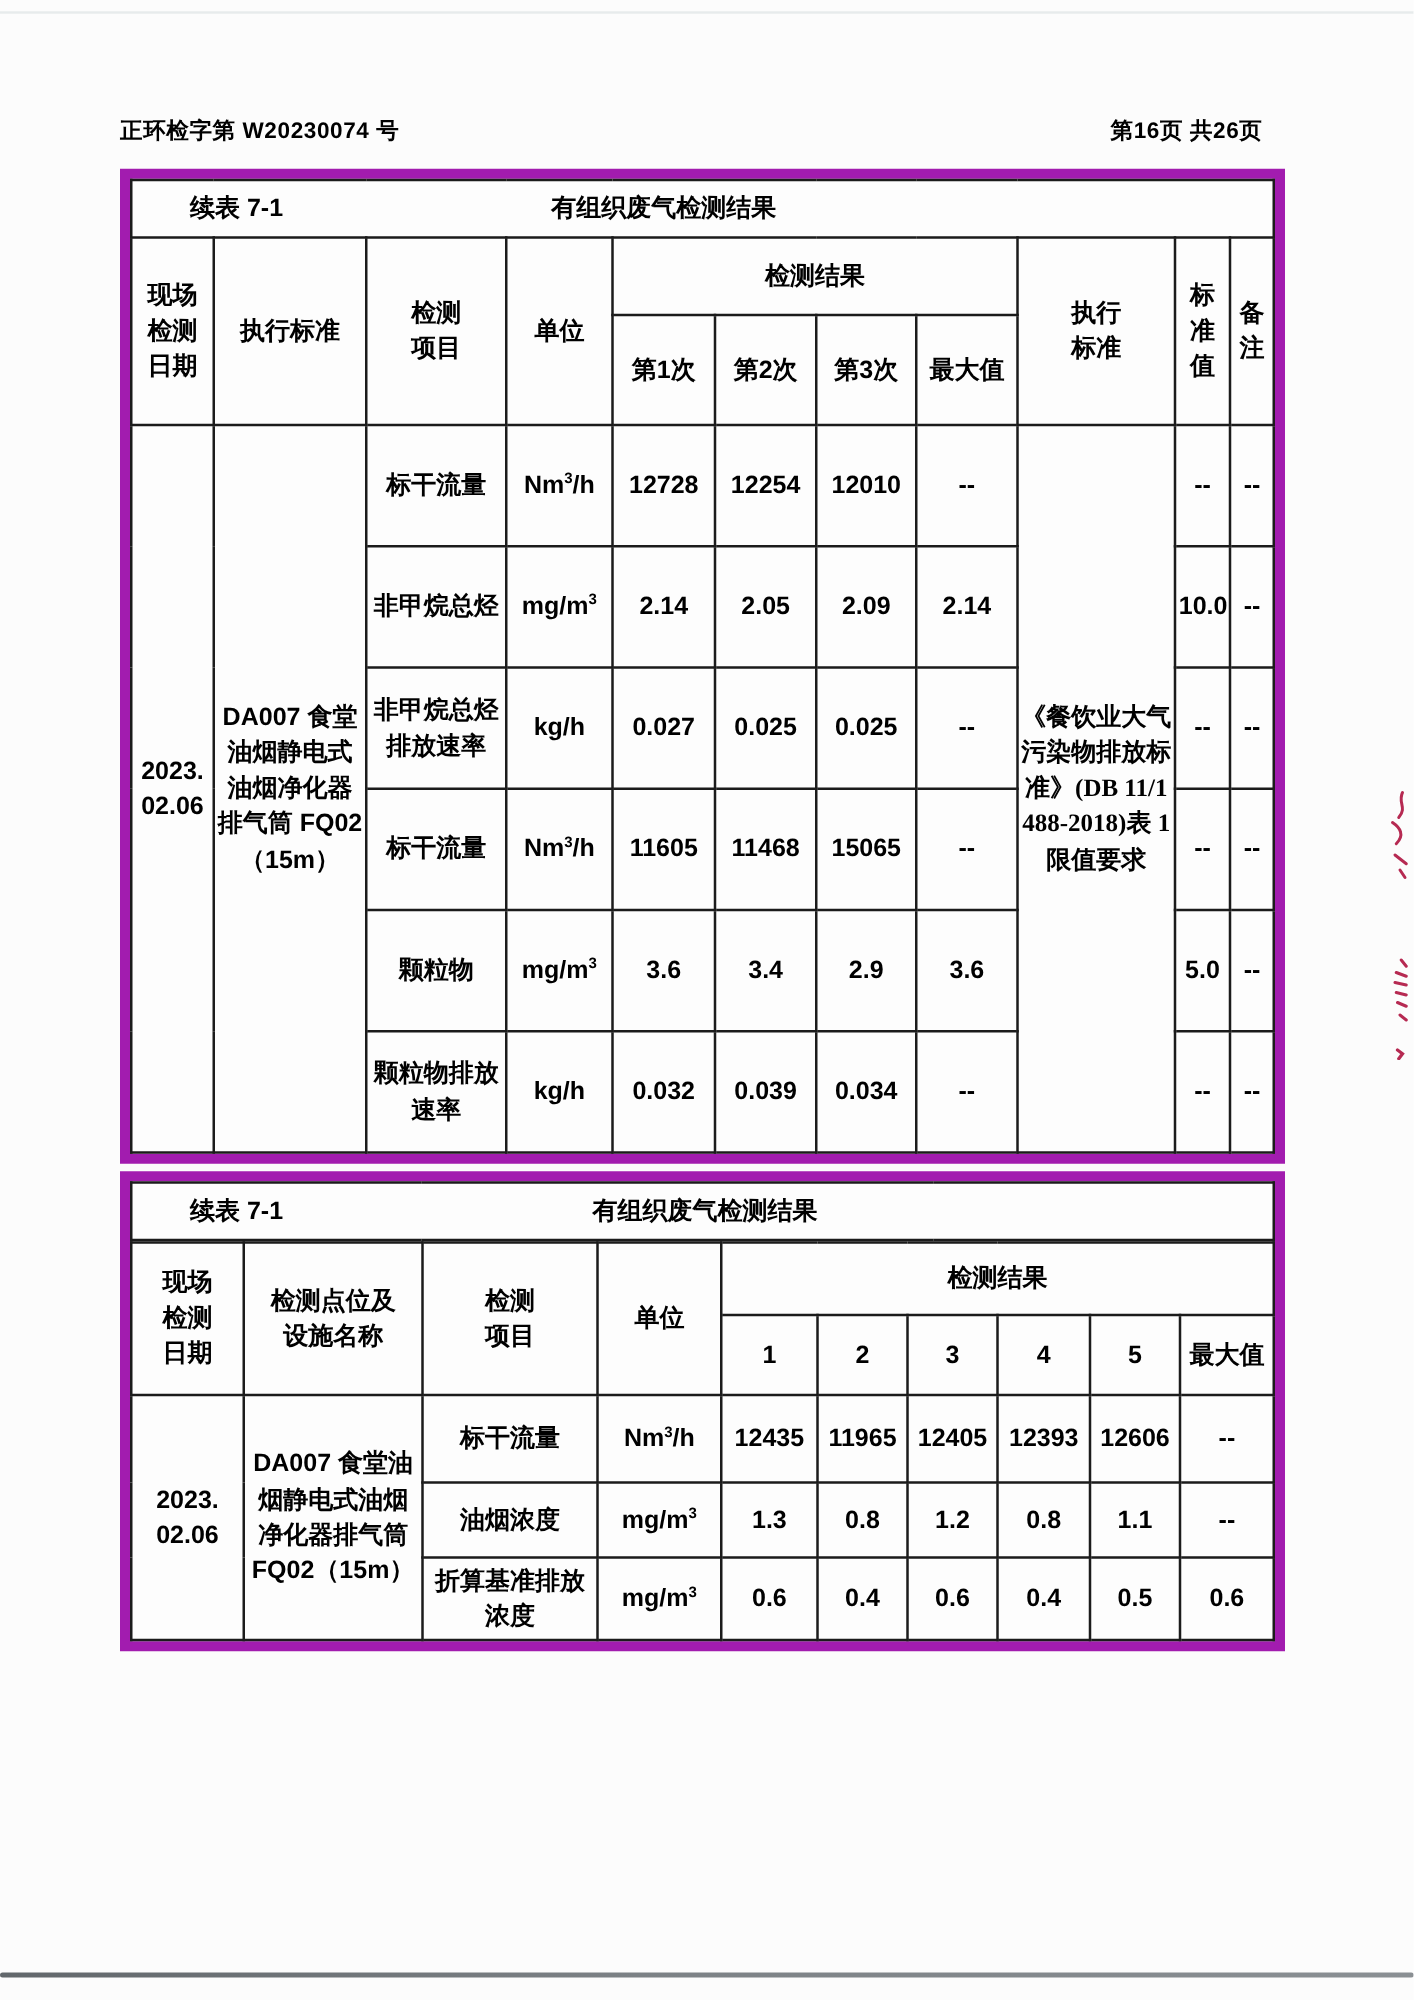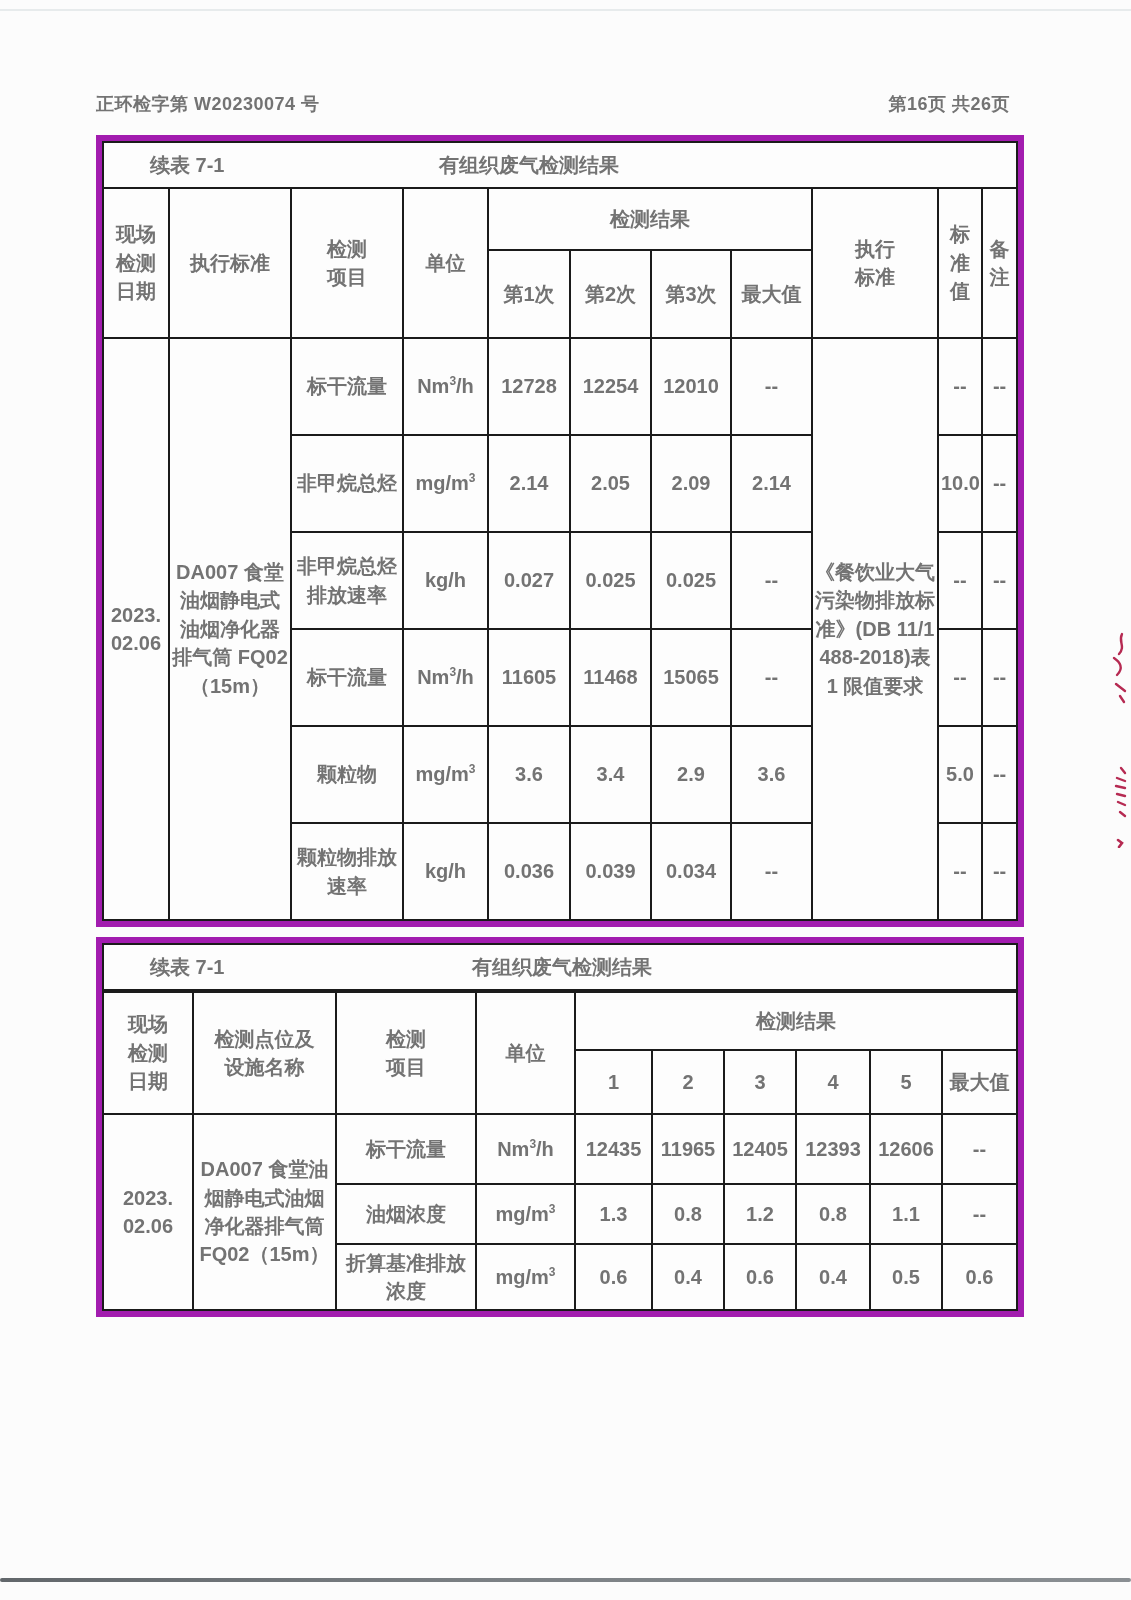--- a/index.html
+++ b/index.html
@@ -1,45 +1,45 @@
 <!DOCTYPE html>
 <html><head>
 <meta charset="utf-8">
 <style>
   html,body{margin:0;padding:0;background:#ffffff;}
   .page{
     position:relative;width:1131px;height:1600px;background:#fcfcfc;
-    font-family:"Liberation Sans", sans-serif;color:#737373;overflow:hidden;
+    font-family:"Liberation Sans", sans-serif;color:#000000;overflow:hidden;
   }
   .scan-top-line{position:absolute;left:0;top:9px;width:1131px;height:2px;background:#e7ebec;}
   .scan-bottom-line{position:absolute;left:0;top:1578px;width:1131px;height:4px;
     background:linear-gradient(to right,#62676b 0%,#7c8185 45%,#8a8f93 100%);border-radius:2px;}
   .docline{position:absolute;top:92px;left:96px;right:121px;display:flex;justify-content:space-between;
     font-size:18px;font-weight:600;letter-spacing:.5px;}
-  .wrapper{position:absolute;left:96px;border:6px solid #a21caf;background:#fdfdfd;}
+  .wrapper{position:absolute;left:96px;border:8px solid #a21caf;background:#fdfdfd;}
   .t1{top:135px;}
   .t2{top:937px;}
   table.tbl{border-collapse:collapse;table-layout:fixed;width:914px;}
   table.tbl td{
     border:2px solid #1b1b1b;text-align:center;vertical-align:middle;
     padding:2px;font-size:20px;line-height:1.42;font-weight:600;
   }
   td.title-cell{position:relative;height:40px;padding:0;}
   .title-label{position:absolute;left:46px;top:50%;transform:translateY(-50%);white-space:nowrap;}
   .title-text{position:absolute;left:4px;right:66px;top:50%;transform:translateY(-50%);text-align:center;}
   .t2 .title-text{right:0;}
   .rH1{height:62px;} .rH2{height:88px;} .rD{height:97px;}
   .r2T{height:42px;} .r2A{height:66px;} .r2B{height:80px;}
   .r2H1{height:58px;} .r2H2{height:64px;} .r2D1{height:70px;} .r2D2{height:60px;} .r2D3{height:66px;}
   .w26{display:inline-block;width:2.6em;}   
   .w12{display:inline-block;width:1.2em;}   
   .w56{display:inline-block;width:5.6em;}   
   .w66{display:inline-block;width:6.6em;}   
   .datecell span{display:inline-block;width:2.9em;word-break:break-all;}
-  .stdcell{word-break:break-all;padding:2px 4px;}
+  .stdcell{word-break:break-all;padding:2px 4px;font-family:Liberation Serif, serif;}
   .numcell{padding:0;font-size:19px;}
   sup{font-size:12px;}
   .stamp{position:absolute;color:#b62a52;}
   svg{display:block;}
 </style>
 </head>
 <body>
 
 <div class="page">
 
@@ -138,21 +138,21 @@
         <td class="numcell">3.6</td>
         <td class="numcell">3.4</td>
         <td class="numcell">2.9</td>
         <td class="numcell">3.6</td>
         <td class="numcell">5.0</td>
         <td class="numcell">--</td>
       </tr>
       <tr class="rD">
         <td>颗粒物排放速率</td>
         <td><span>kg/h</span><sup></sup><span></span></td>
-        <td class="numcell">0.036</td>
+        <td class="numcell">0.032</td>
         <td class="numcell">0.039</td>
         <td class="numcell">0.034</td>
         <td class="numcell">--</td>
         <td class="numcell">--</td>
         <td class="numcell">--</td>
       </tr>
     </tbody>
       </table>
   </div>
 

